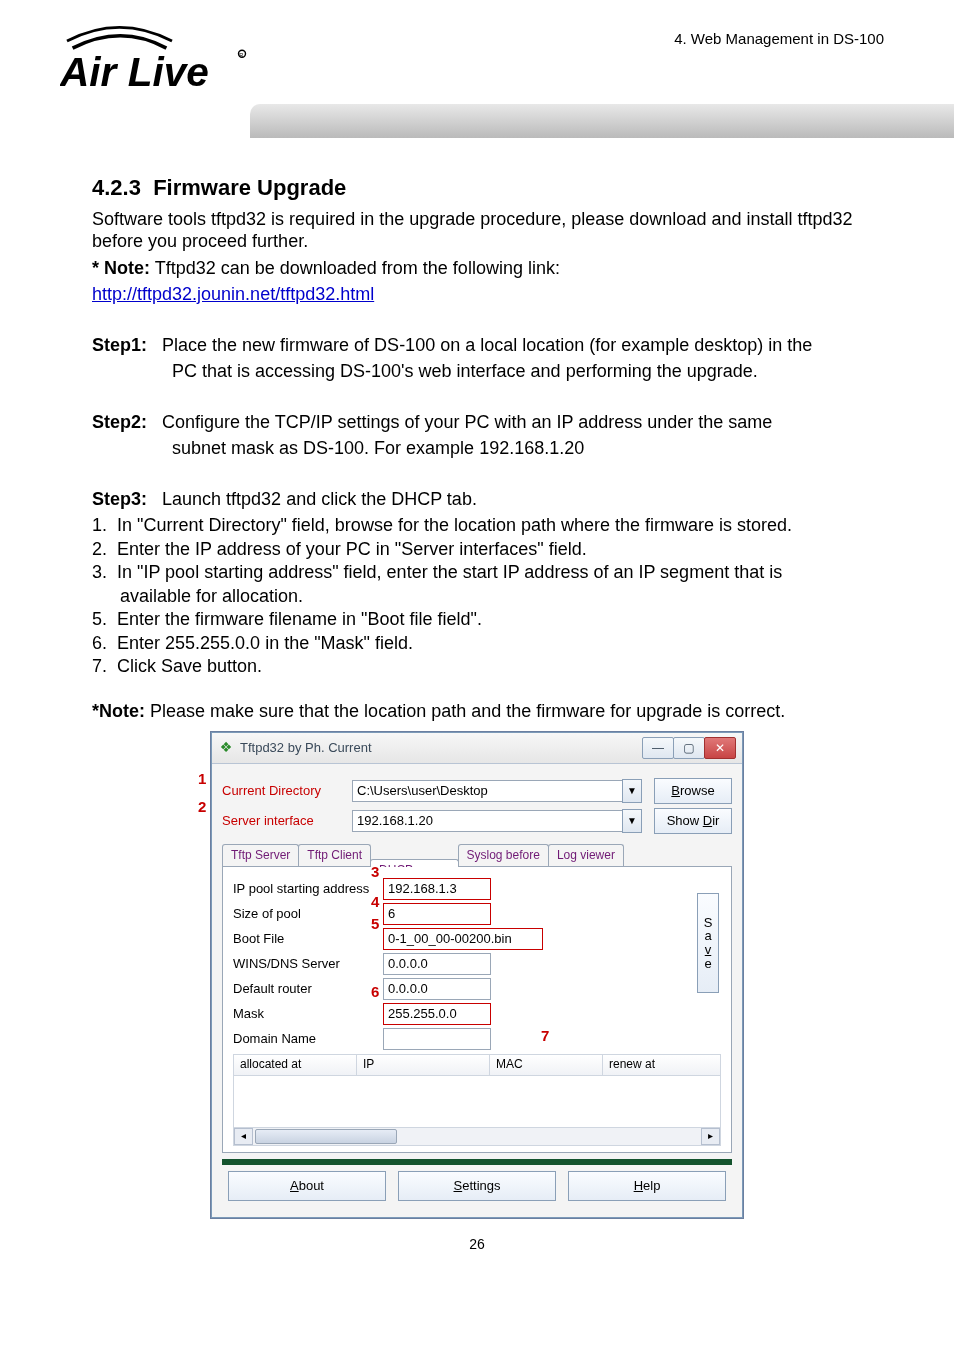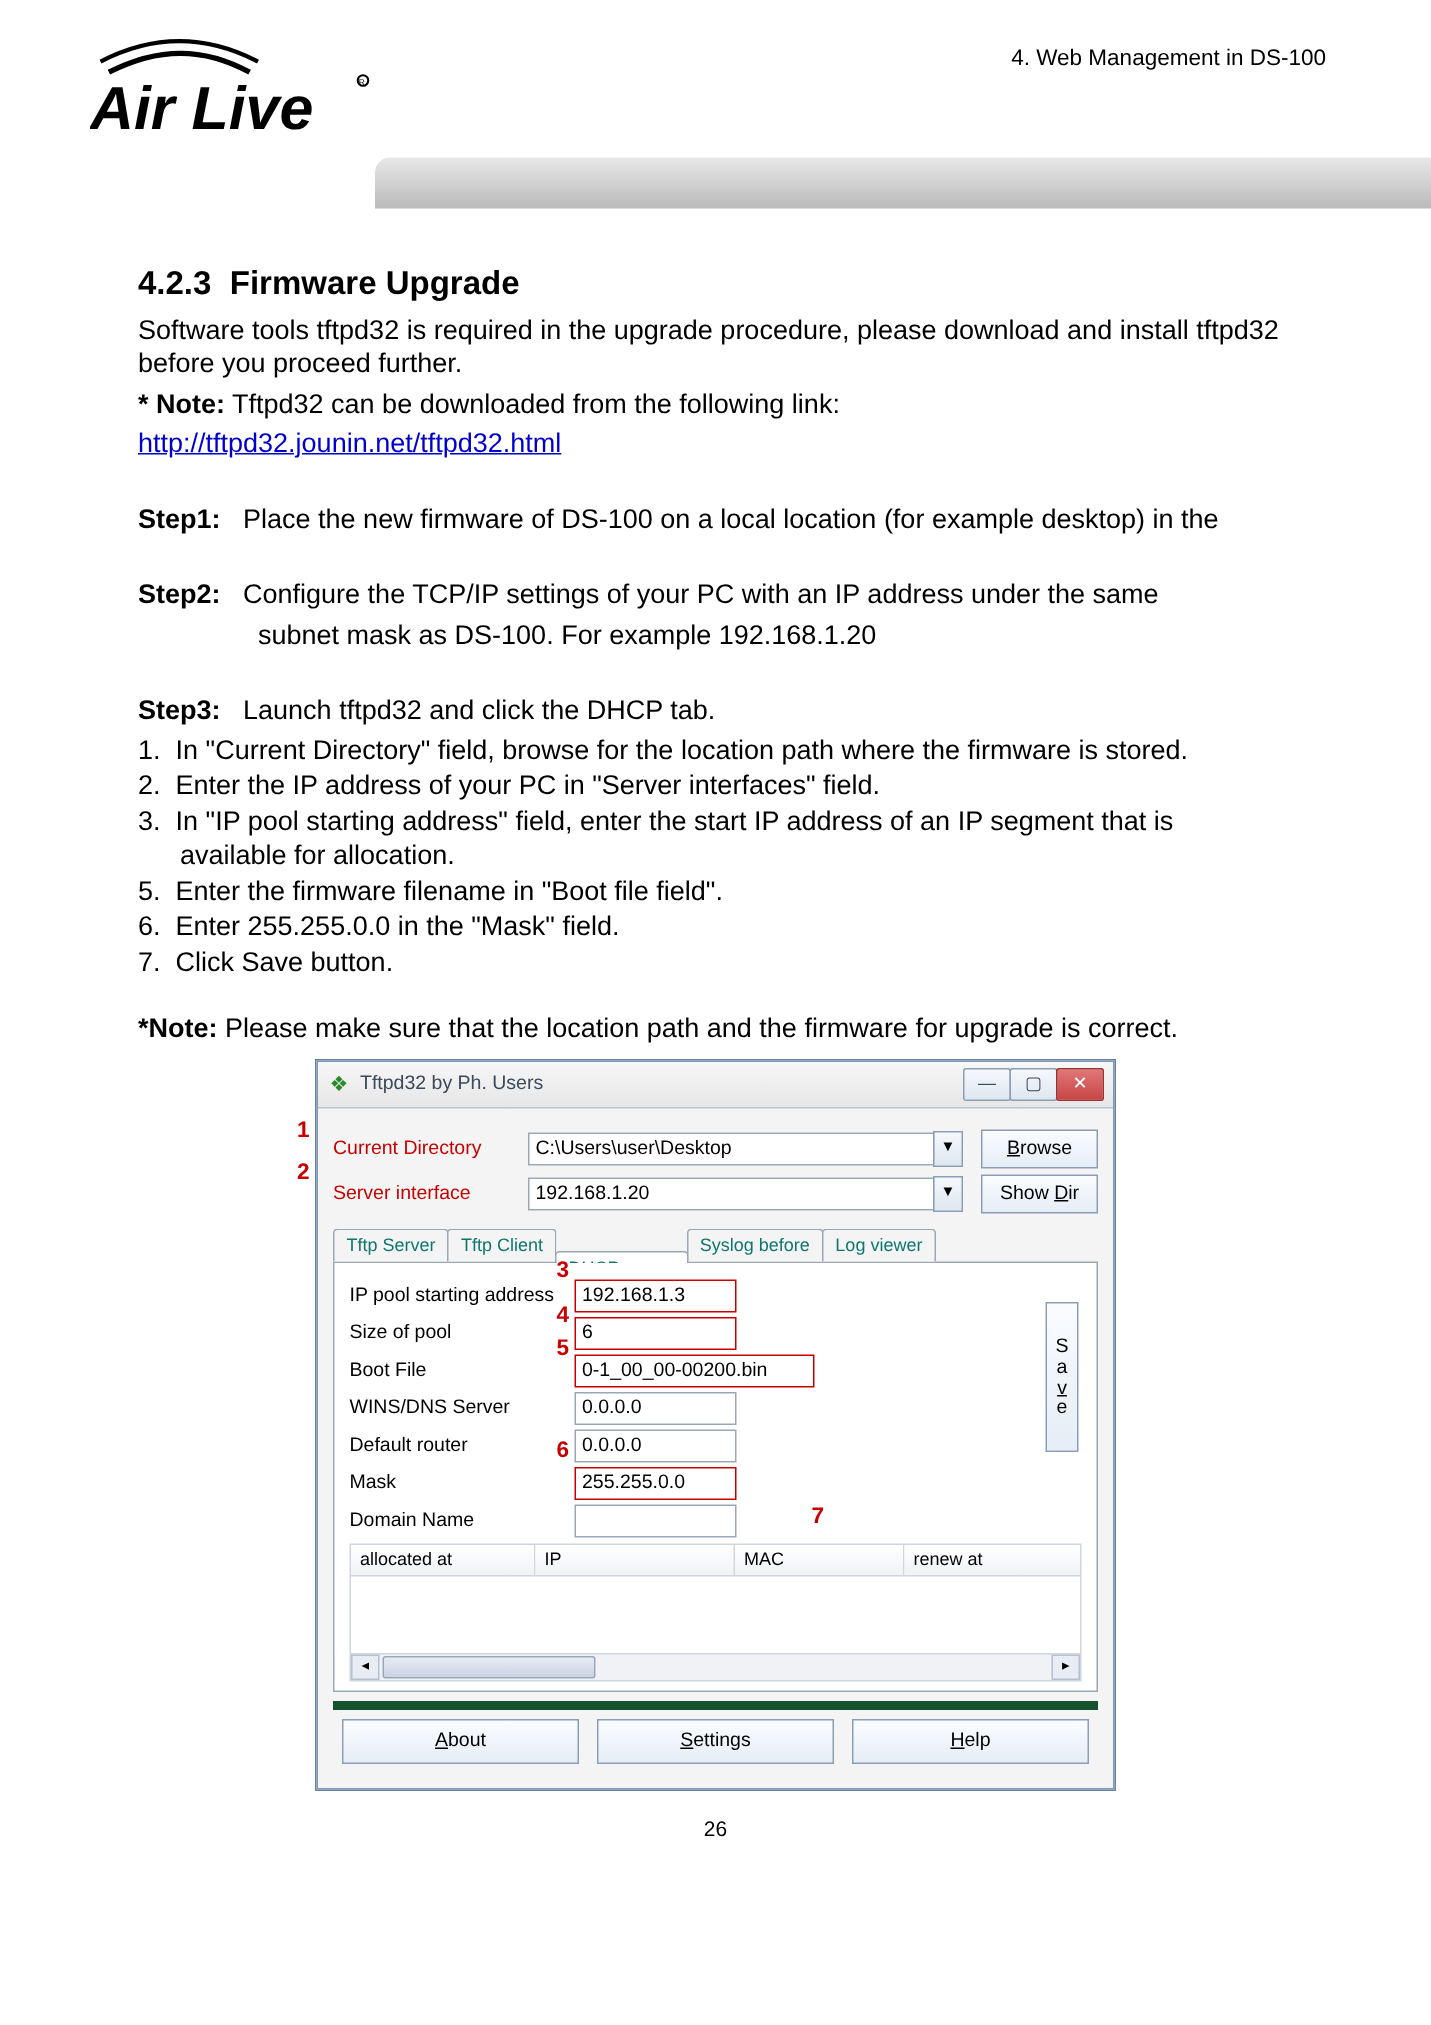--- a/index.html
+++ b/index.html
@@ -137,21 +137,21 @@
     border-bottom: 1px solid #9aa7b7;
     margin-top: 10px;
     font-size: 12px;
   }
   .tab {
     border: 1px solid #9aa7b7;
     border-bottom: none;
     padding: 3px 8px;
     margin-right: -1px;
     background: #f4f4f4;
-    color: #0f766e;
+    color: #701a75;
     border-top-left-radius: 3px;
     border-top-right-radius: 3px;
   }
   .tab.active { background: #fff; position:relative; top:15px; }
   .tab-body {
     border: 1px solid #9aa7b7;
     border-top: none;
     padding: 8px 10px 6px 10px;
     background: #fff;
     position: relative;
@@ -254,20 +254,21 @@
 
     <div class="para" style="">
       <span class="bold">* Note:</span><span> Tftpd32 can be downloaded from the following link:</span>
     </div>
     <div class="para"><a class="link">http://tftpd32.jounin.net/tftpd32.html</a></div>
 
     <div class="step-block">
       <div class="para">
         <span class="bold">Step1:</span>&nbsp;&nbsp;&nbsp;<span>Place the new firmware of DS-100 on a local location (for example desktop) in the</span>
       </div>
+      <div class="para hang">PC that is accessing DS-100's web interface and performing the upgrade.</div>
     </div>
 
     <div class="step-block">
       <div class="para">
         <span class="bold">Step2:</span>&nbsp;&nbsp;&nbsp;<span>Configure the TCP/IP settings of your PC with an IP address under the same</span>
       </div>
       <div class="para hang">subnet mask as DS-100. For example 192.168.1.20</div>
     </div>
 
     <div class="step-block">
@@ -284,21 +285,21 @@
     </div>
 
     <div class="note-row">
       <span class="bold">*Note:</span><span> Please make sure that the location path and the firmware for upgrade is correct.</span>
     </div>
 
     <div class="dlg-wrap">
       <div class="tftpd-window">
         <div class="titlebar">
           <span class="titlebar-ico">❖</span>
-          <span>Tftpd32 by Ph. Users</span>
+          <span>Tftpd32 by Ph. Current</span>
           <div class="window-ctrls">
             <span class="wbtn">—</span>
             <span class="wbtn">▢</span>
             <span class="wbtn close">✕</span>
           </div>
         </div>
         <div class="dlg-body">
           <span class="ann" style="left:-14px; top:6px;">1</span>
           <span class="ann" style="left:-14px; top:34px;">2</span>
 

